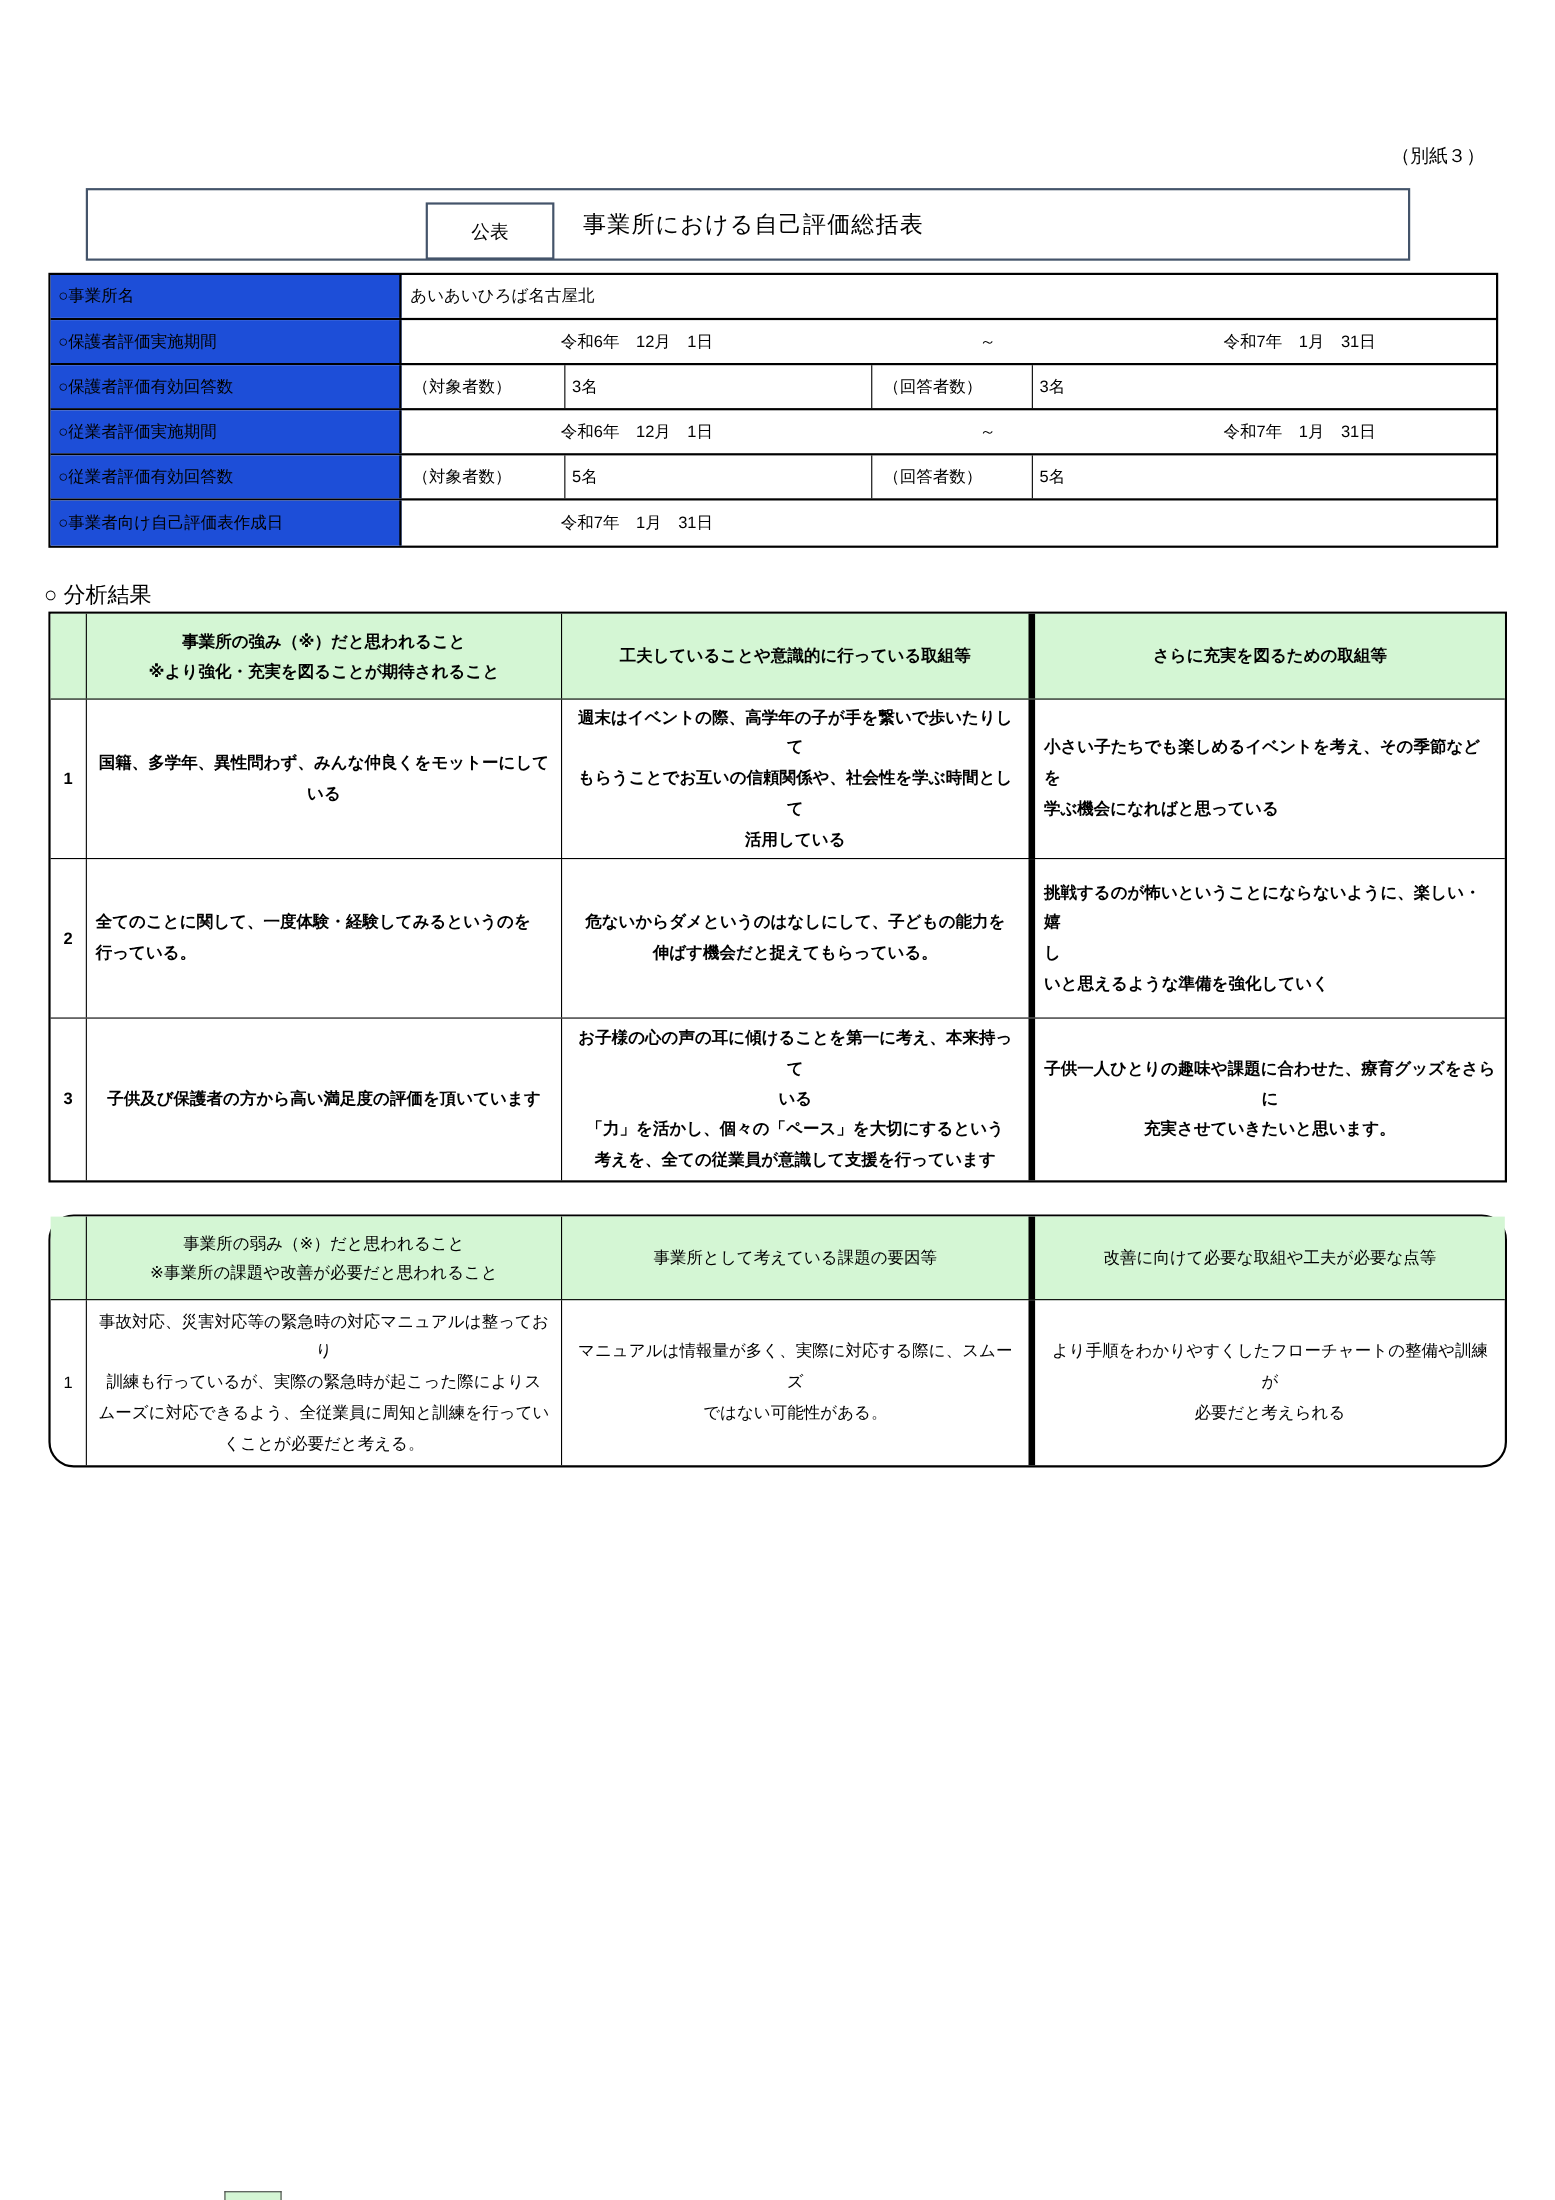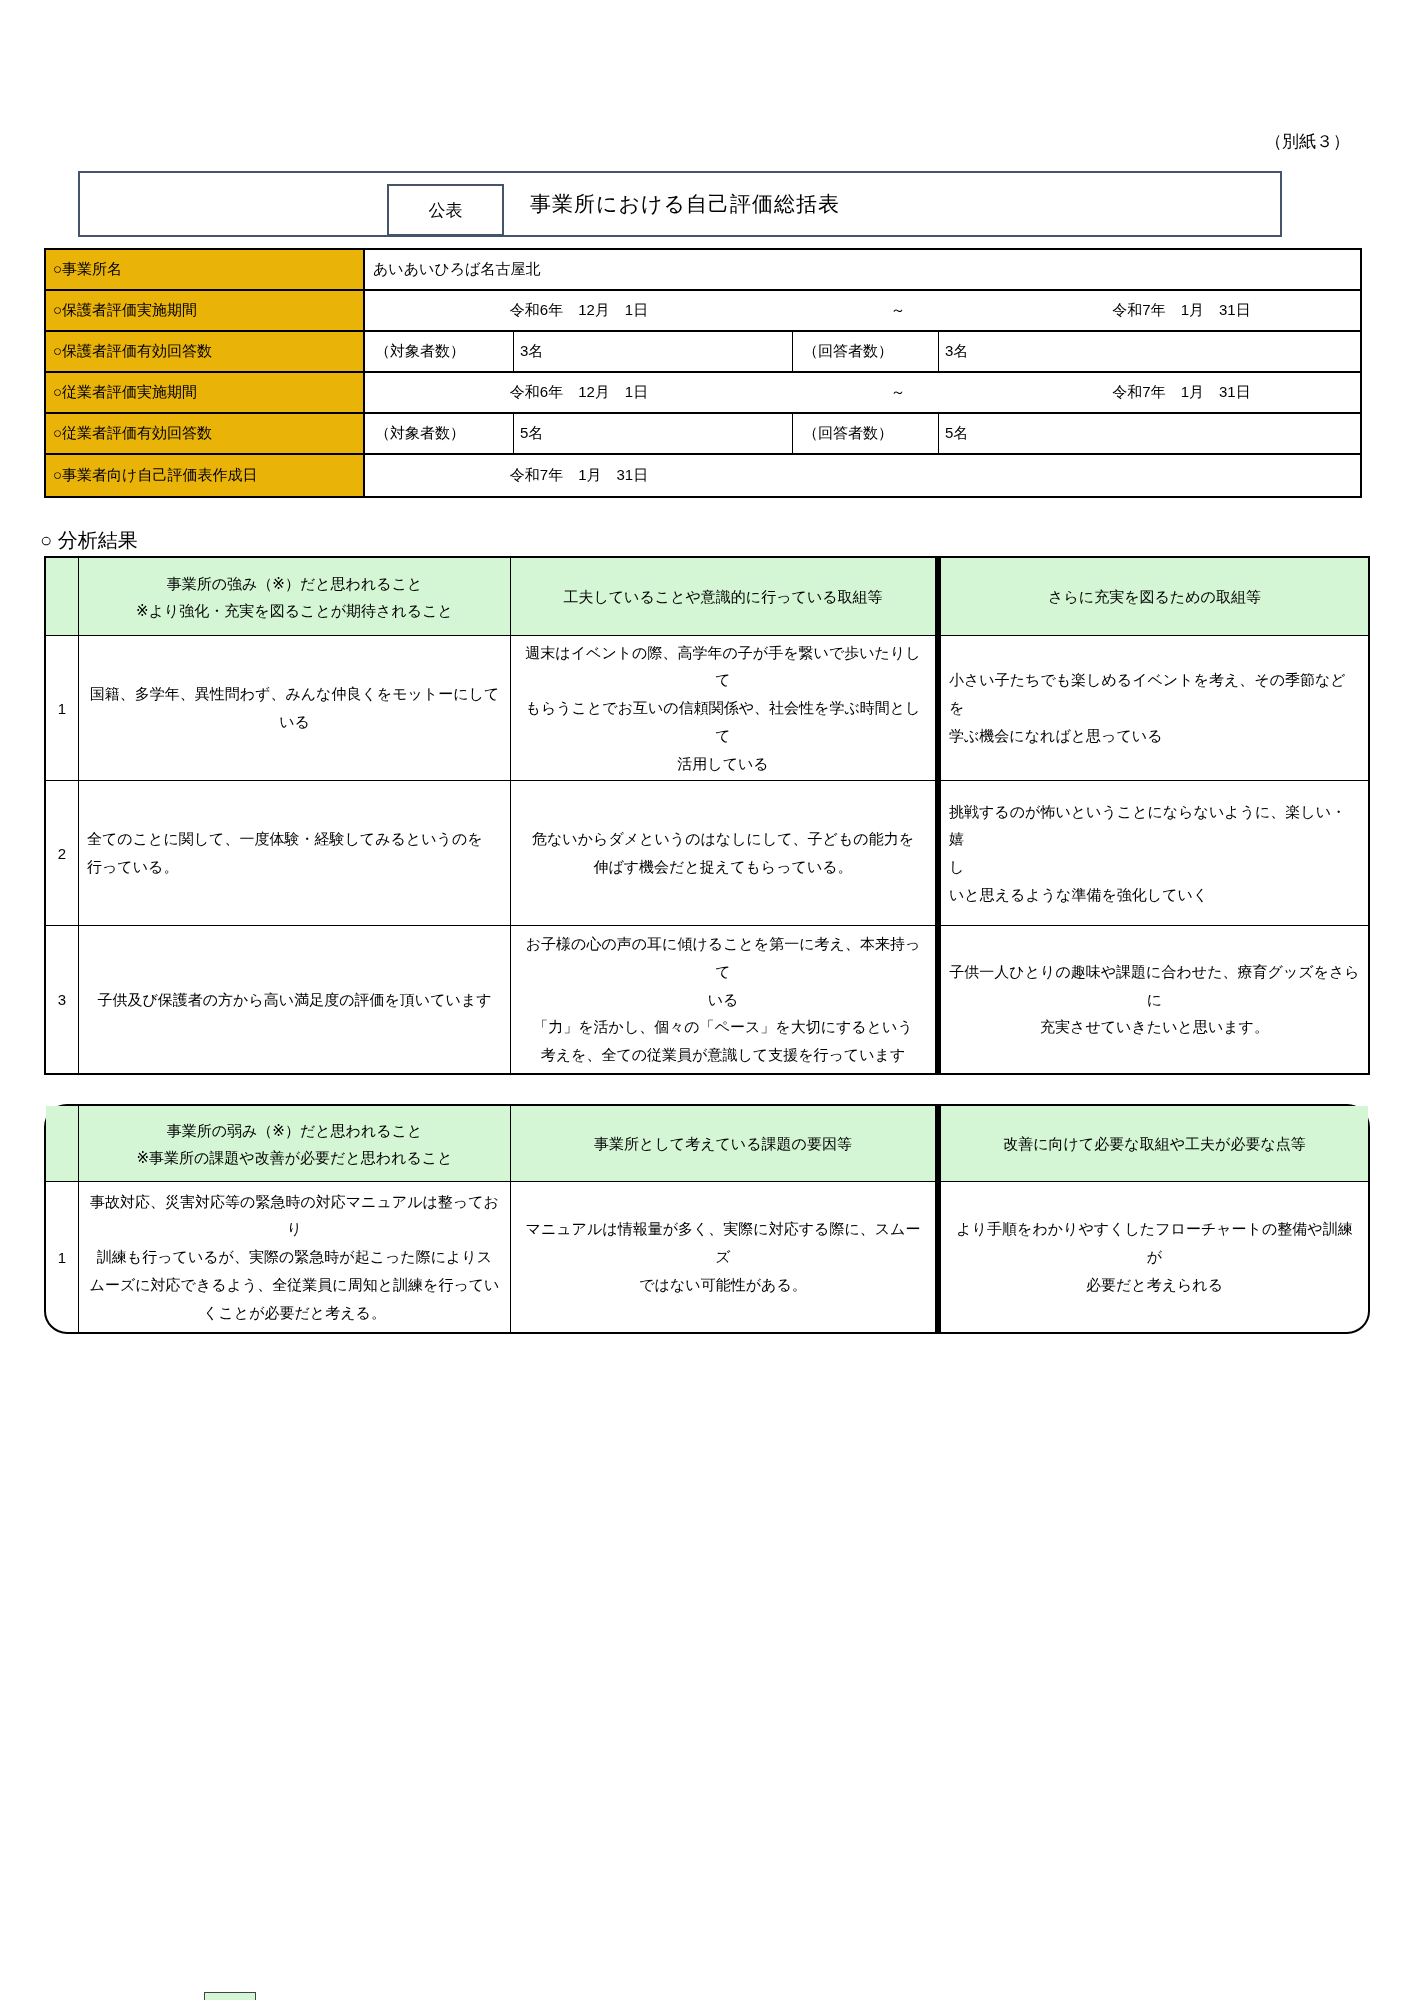--- a/index.html
+++ b/index.html
@@ -20,21 +20,21 @@
     border:2px solid #44546a; display:flex; align-items:center; justify-content:center;
     font-size:17px; }
   .main-title { position:absolute; left:450px; top:0; height:62px; display:flex;
     align-items:center; font-size:21px; letter-spacing:1px; }
 
   
   .info-table { position:absolute; left:44px; top:248px; width:1318px;
     border:2px solid #000; }
   .irow { display:flex; border-bottom:2px solid #000; height:41px; font-size:15px; }
   .irow:last-child { border-bottom:none; }
-  .ilabel { width:319px; flex:0 0 319px; background:#eab308; border-right:2px solid #000;
+  .ilabel { width:319px; flex:0 0 319px; background:#1d4ed8; border-right:2px solid #000;
     display:flex; align-items:center; padding-left:7px; }
   .ivalue-left { flex:1; display:flex; align-items:center; padding-left:8px; }
   .iperiod { flex:1; display:flex; align-items:center;gap:32px; }
   .iperiod .d1 { width:428px; text-align:center; }
   .iperiod .tl { width:146px; text-align:center; }
   .iperiod .d2 { flex:1; text-align:center; }
   .icounts { flex:1; display:flex; align-items:stretch; }
   .icounts .ca { width:149px; border-right:1px solid #000; display:flex; align-items:center; padding-left:10px; }
   .icounts .cb { width:279px; border-right:1px solid #000; display:flex; align-items:center; padding-left:6px; }
   .icounts .cc { width:146px; border-right:1px solid #000; display:flex; align-items:center; padding-left:10px; }
@@ -54,21 +54,21 @@
   .c1 { width:432px; flex:0 0 432px; border-right:1px solid #000; }
   .c2 { width:430px; flex:0 0 430px; border-right:6px solid #000000; }
   .c3 { flex:1; }
   .hcell { display:flex; align-items:center; justify-content:center; text-align:center;
     white-space:pre-line; font-size:15px; line-height:1.8; padding:4px 8px; }
   .bcell { display:flex; align-items:center; white-space:pre-line; font-size:15px;
     line-height:1.85; padding:4px 8px; }
   .al-center { justify-content:center; text-align:center; }
   .al-left { justify-content:flex-start; text-align:left; }
 
-  .strengths-table { top:556px; }
+  .strengths-table { top:556px;font-weight:bold; }
   .strengths-table .a-head { height:78px; }
   .strengths-table .a-row { height:145px; }
   .strengths-table .a-row:last-child { height:147px; }
 
   .weaknesses-table { top:1104px;border-radius:23px; }
   .weaknesses-table .a-head { height:76px; }
   .weaknesses-table .a-row { height:150px; }
 
   
   .next-page-sliver { position:absolute; left:204px; top:1992px; width:52px; height:8px;

